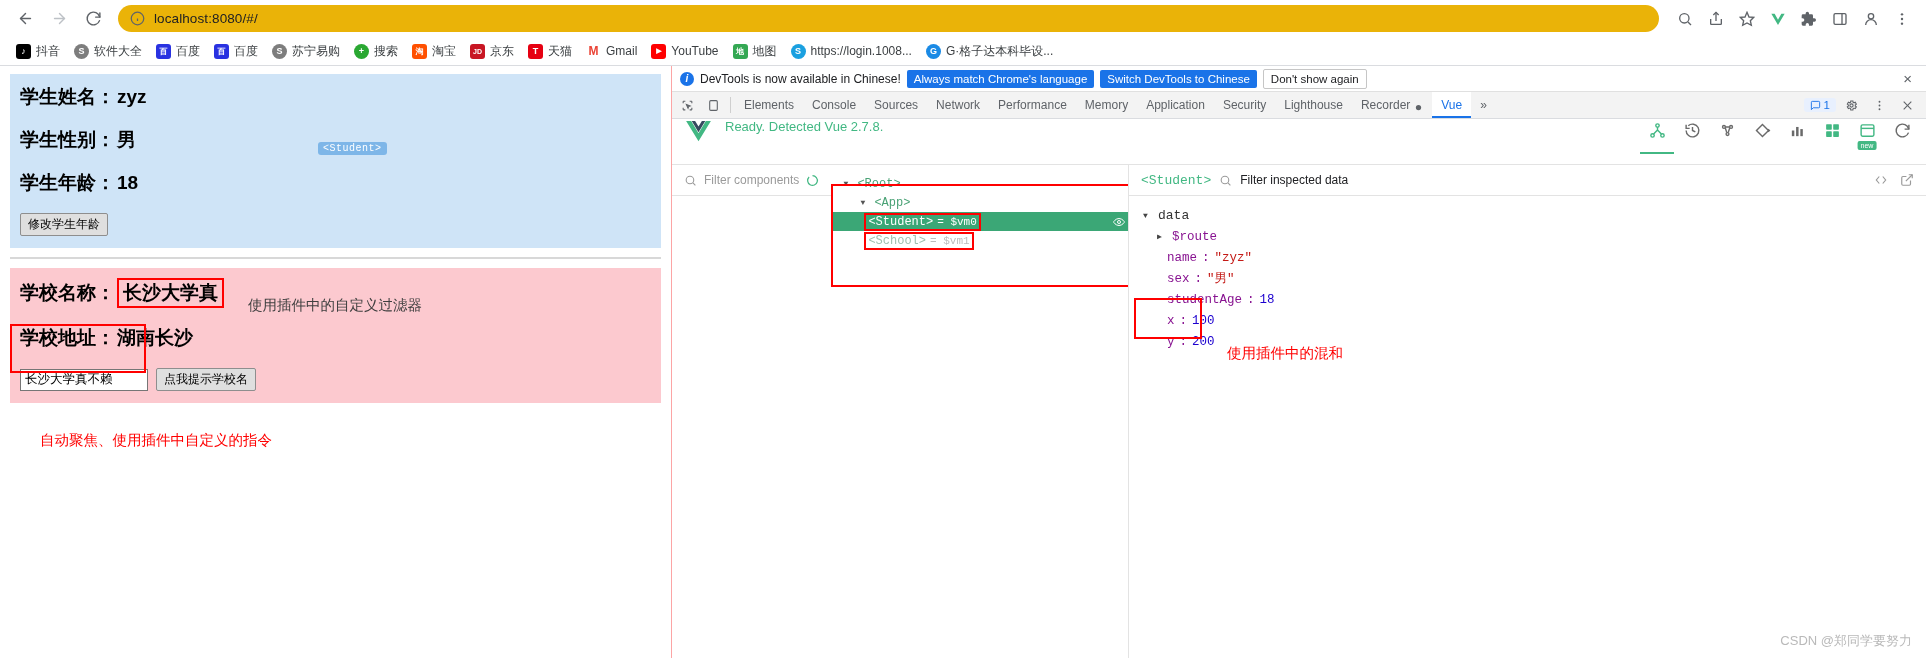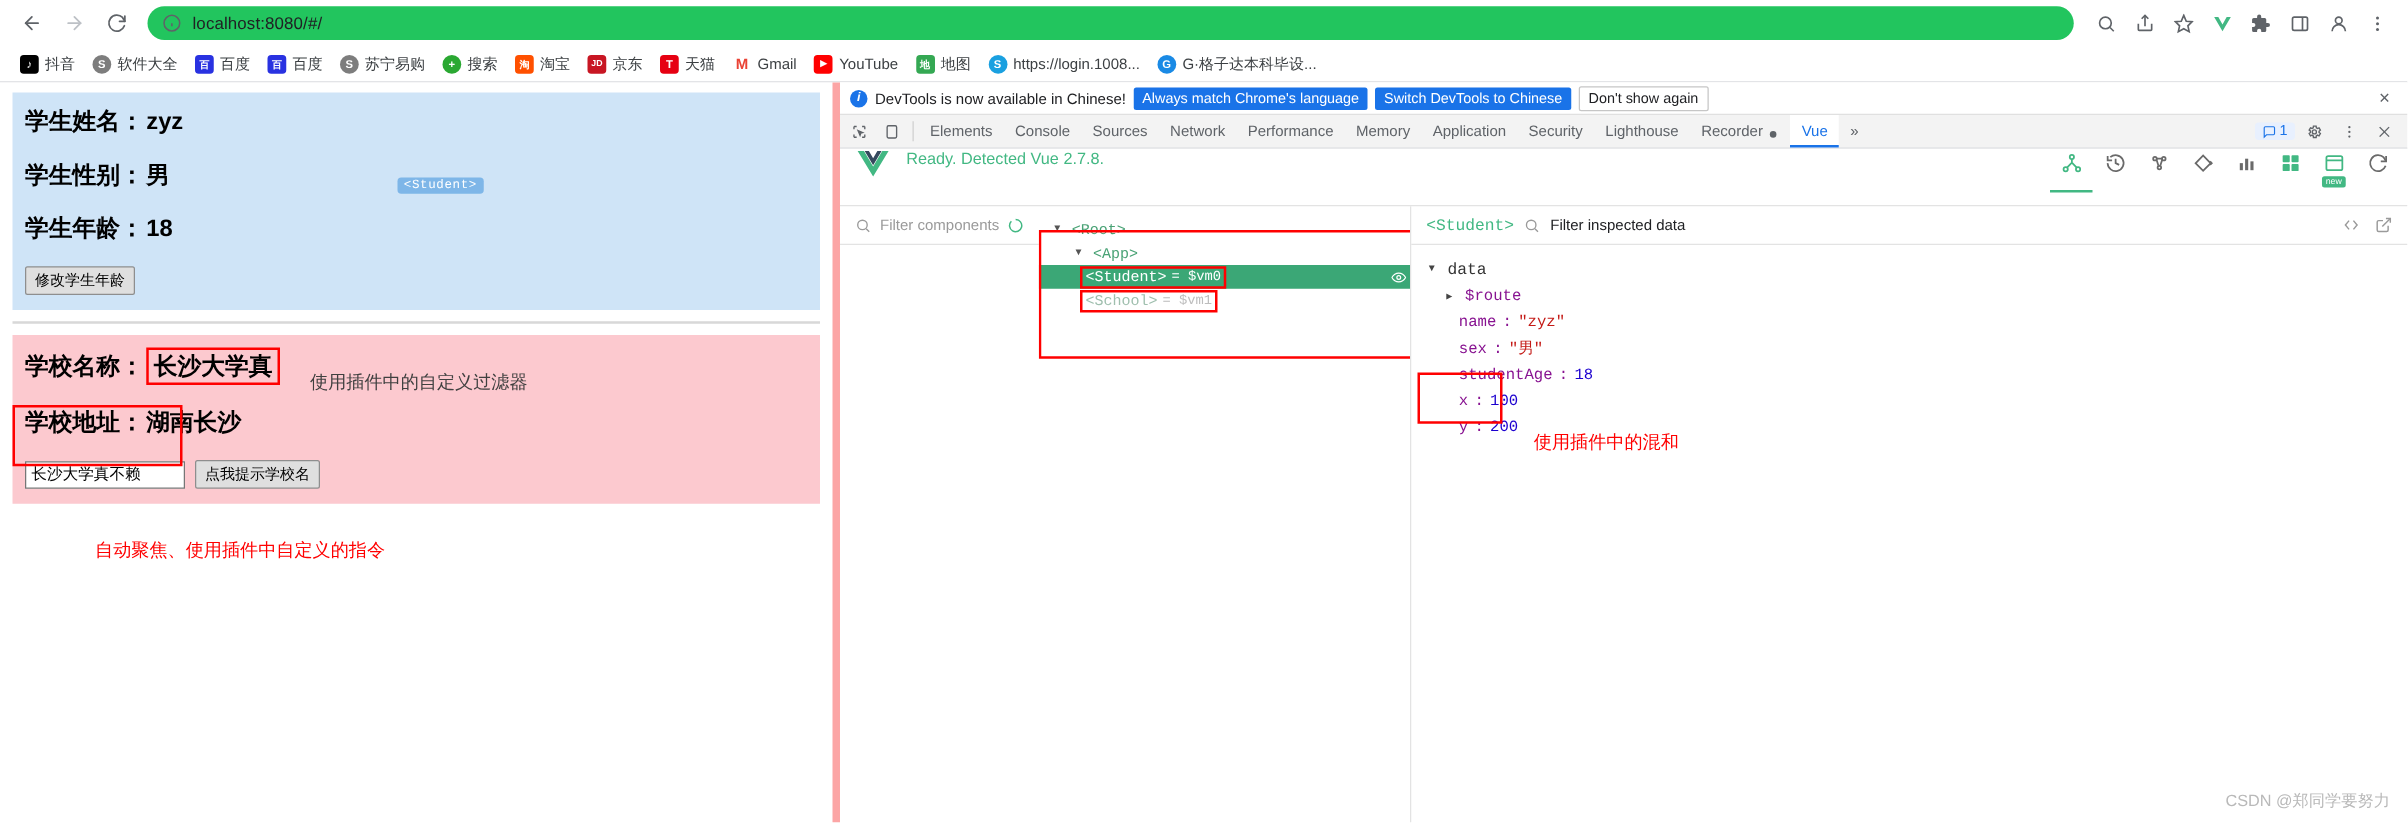--- a/index.html
+++ b/index.html
@@ -25,21 +25,21 @@
     width: 30px; height: 30px;
     display: flex; align-items: center; justify-content: center;
     border-radius: 50%;
     color: #5f6368;
   }
   .nav-btn svg { width: 17px; height: 17px; }
   .omnibox {
     flex: 1;
     height: 27px;
     margin: 0 8px 0 6px;
-    background: #22c55e;
+    background: #eab308;
     border-radius: 14px;
     display: flex; align-items: center;
     padding: 0 12px;
     gap: 9px;
   }
   .omnibox .info-ic { width: 15px; height: 15px; color: #5f6368; flex: 0 0 auto; }
   .omnibox .url { font-size: 13.5px; color: #202124; letter-spacing: .1px; }
   .tb-right { display: flex; align-items: center; gap: 3px; }
   .tb-ic {
     width: 28px; height: 28px;
@@ -78,21 +78,21 @@
   .bm .fav-circle { border-radius: 50%; }
 
   
   .page { flex: 1; display: flex; min-height: 0; }
 
   
   .webpage {
     width: 672px; min-width: 672px;
     background: #fff;
     position: relative;
-    border-right: 6px solid #fca5a5;
+    border-right: 1px solid #fca5a5;
     overflow: hidden;
   }
   .vue-section { padding: 8px 10px 10px 10px; position: relative; }
   .student-box {
     background: #cfe4f7;
     padding: 10px 10px 12px 10px;
     position: relative;
   }
   .school-box {
     background: #fcc9cf;
@@ -151,21 +151,21 @@
   .focus-ring {
     position: absolute;
     left: 0px; top: 56px;
     width: 136px; height: 49px;
     border: 2px solid #ff0000;
     pointer-events: none;
   }
   .annot-below {
     color: #ff0000;
     font-size: 14.5px;
-    margin: 28px 0 0 66px;
+    margin: 28px 0 0 30px;
   }
 
   
   .devtools {
     flex: 1;
     display: flex; flex-direction: column;
     background: #fff;
     font-size: 12px;
     min-width: 0;
   }

